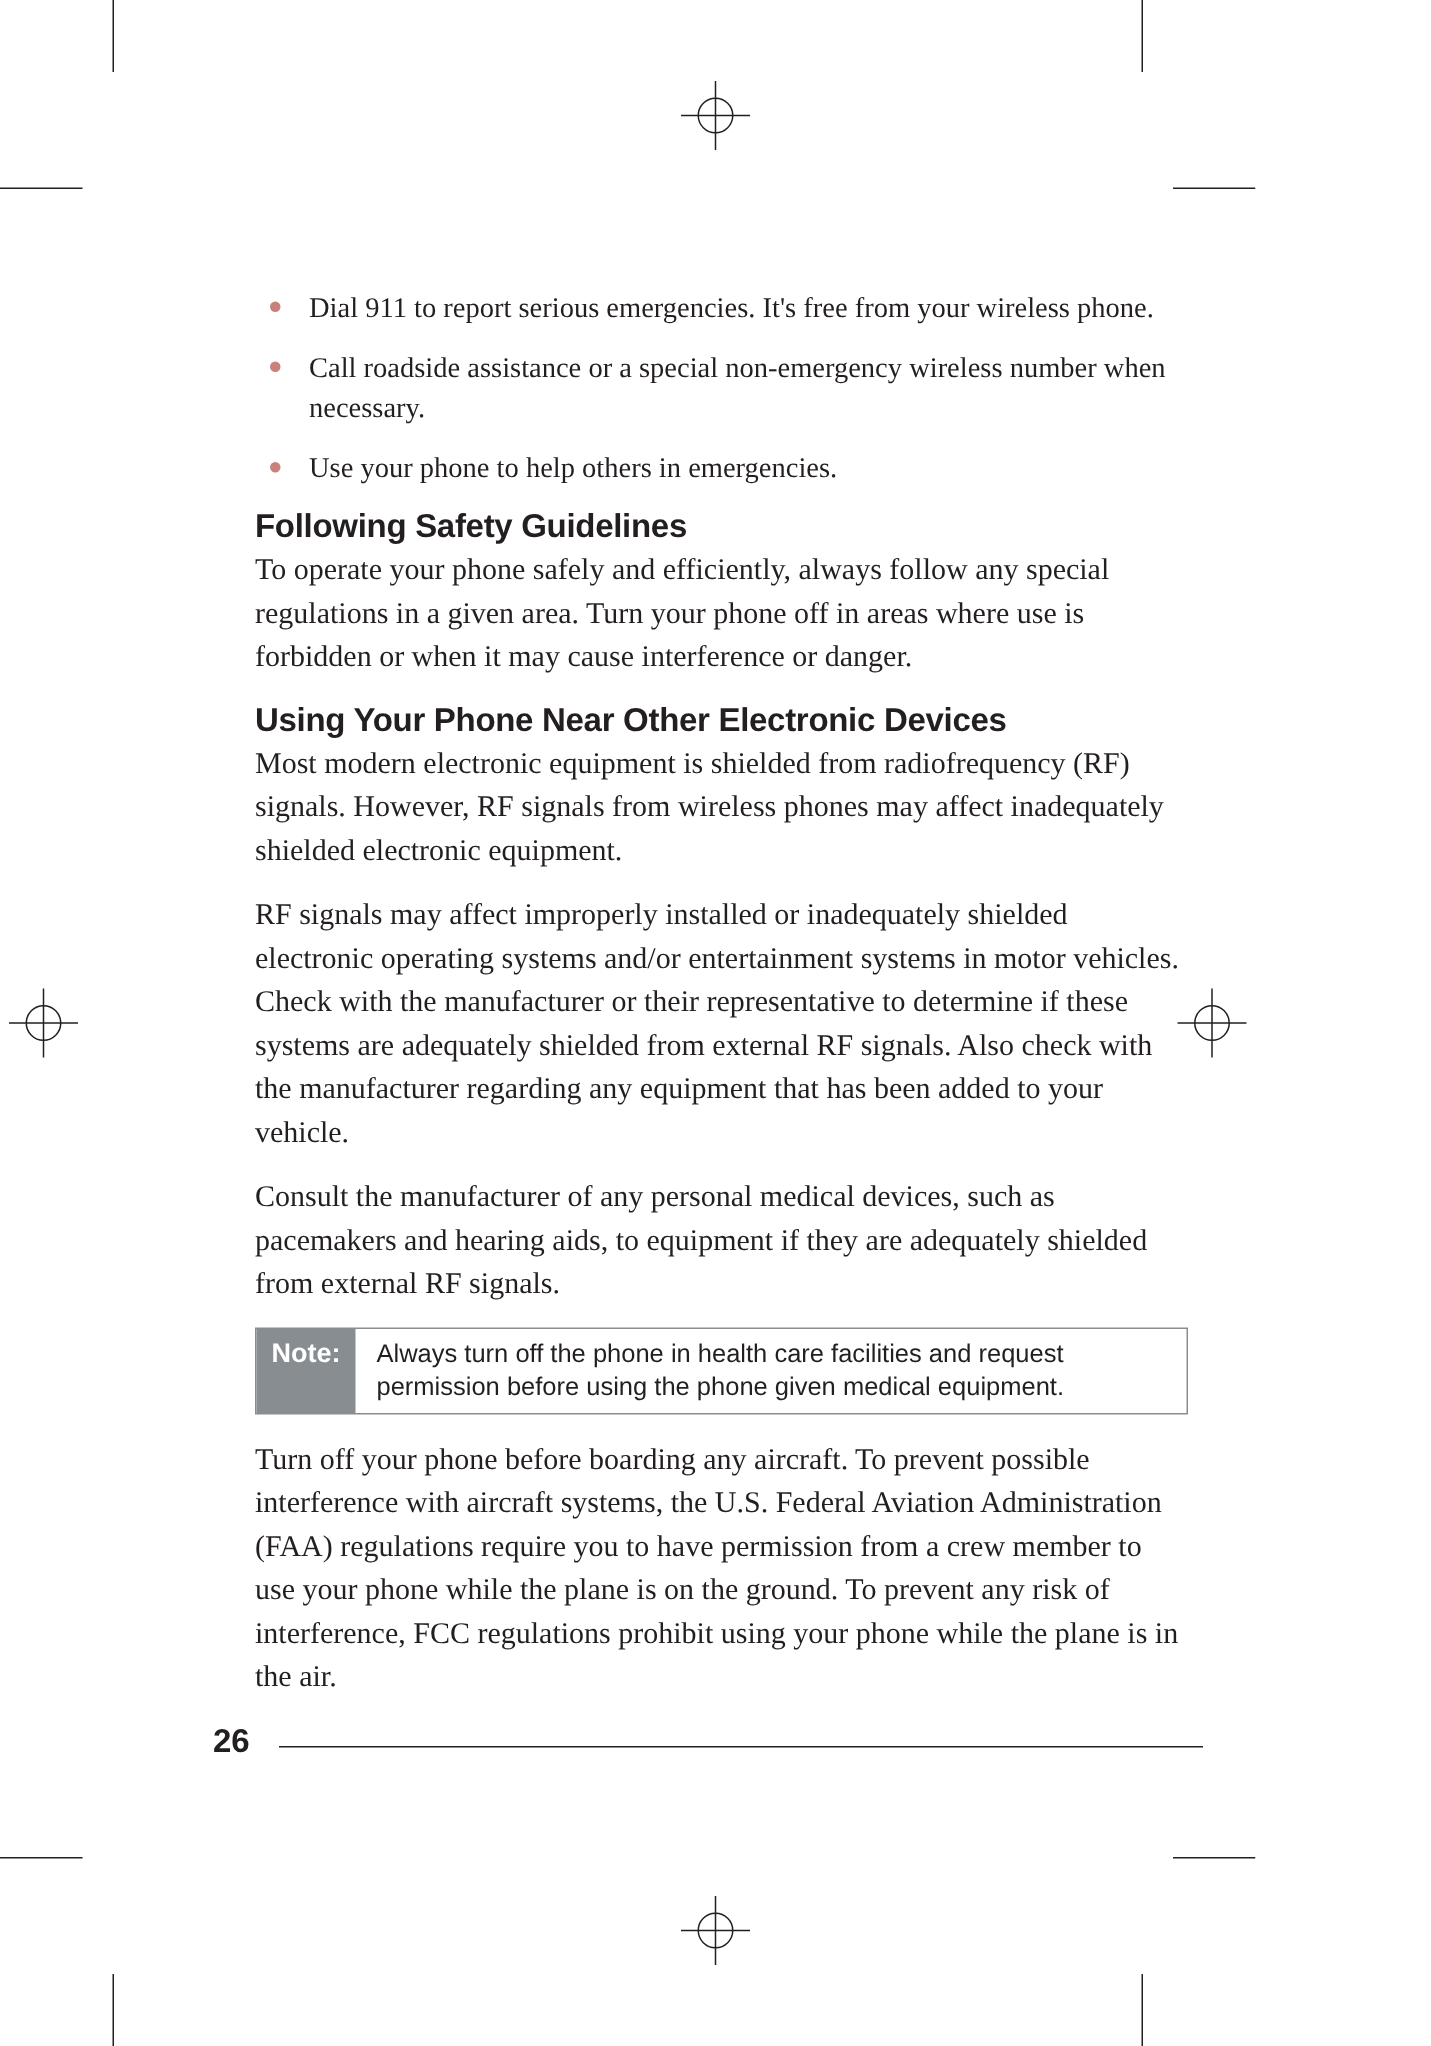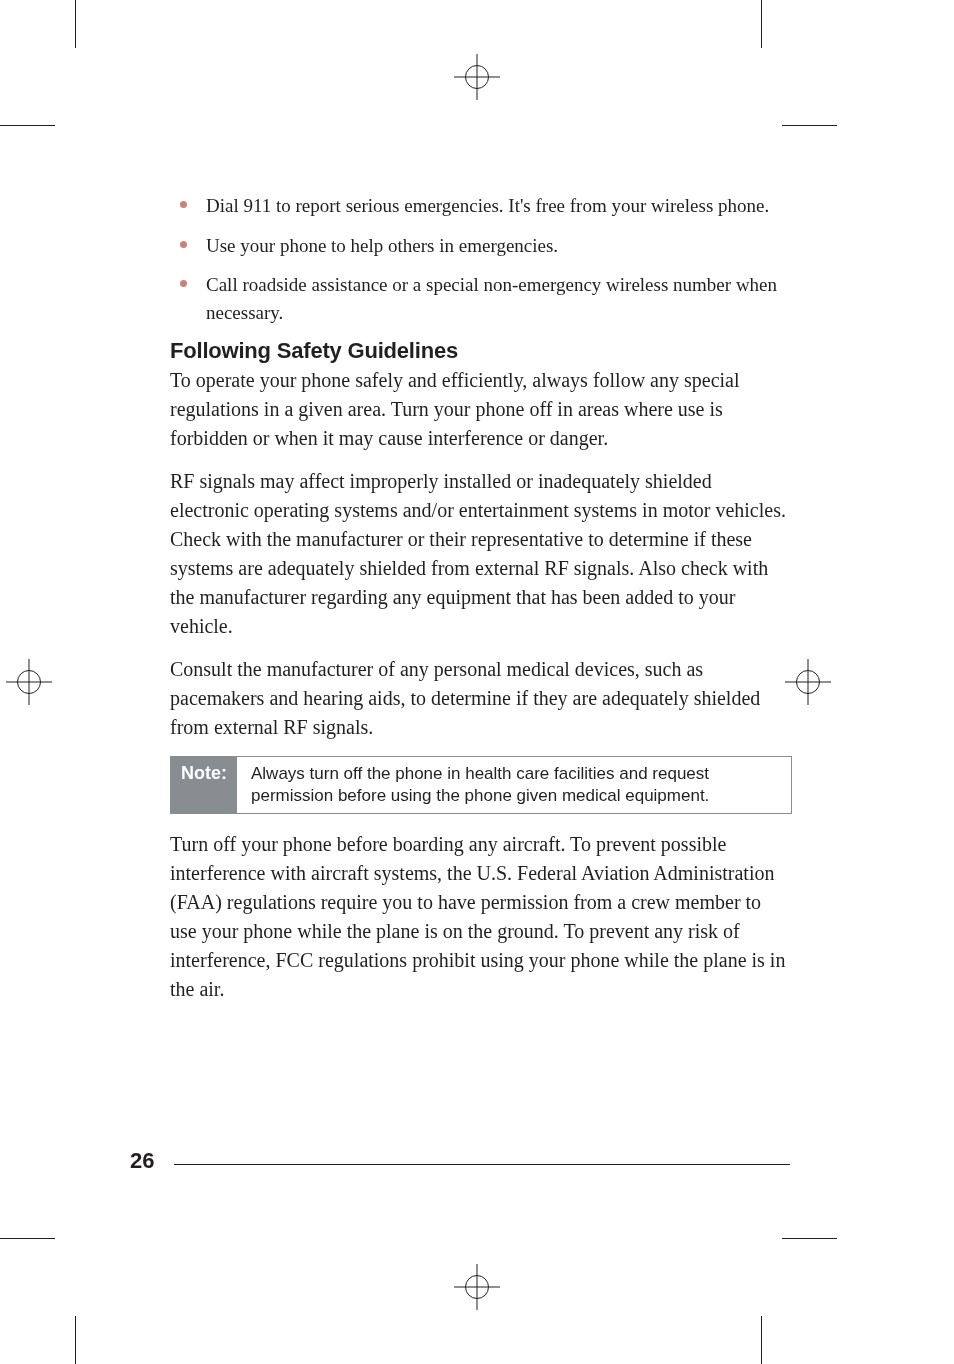--- a/index.html
+++ b/index.html
@@ -110,21 +110,21 @@
   .notebox .text {
     font-family: "Helvetica Neue Condensed", "Arial Narrow", Arial, sans-serif;
     font-size: 17px;
     line-height: 1.3;
     padding: 6px 10px 6px 14px;
     flex: 1;
   }
 
   .footer {
     position: absolute;
-    left: 130px;
+    left: 142px;
     bottom: 190px;
     width: 660px;
   }
   .footer .pnum {
     font-family: "Helvetica Neue Condensed", "Arial Narrow", Arial, sans-serif;
     font-weight: 800;
     font-size: 22px;
     color: #231f20;
   }
   .footer .rule {
@@ -169,29 +169,31 @@
   <div class="reg-target" style="right:6px; top:659px;">
     <div class="hline"></div>
       <div class="vline"></div>
       <div class="circle"></div>
   </div>
 
   <div class="content">
 
     <ul class="bullets">
       <li><span class="dot"></span><span>Dial 911 to report serious emergencies. It's free from your wireless phone.</span></li>
+      <li><span class="dot"></span><span>Call roadside assistance or a special non-emergency wireless number when necessary.</span></li>
       <li><span class="dot"></span><span>Use your phone to help others in emergencies.</span></li>
-      <li><span class="dot"></span><span>Call roadside assistance or a special non-emergency wireless number when necessary.</span></li>
     </ul>
 
     <h2 class="section">Following Safety Guidelines</h2>
     <p class="body">To operate your phone safely and efficiently, always follow any special regulations in a given area. Turn your phone off in areas where use is forbidden or when it may cause interference or danger.</p>
 
+    <h2 class="section">Using Your Phone Near Other Electronic Devices</h2>
+    <p class="body">Most modern electronic equipment is shielded from radiofrequency (RF) signals. However, RF signals from wireless phones may affect inadequately shielded electronic equipment.</p>
     <p class="body">RF signals may affect improperly installed or inadequately shielded electronic operating systems and/or entertainment systems in motor vehicles. Check with the manufacturer or their representative to determine if these systems are adequately shielded from external RF signals. Also check with the manufacturer regarding any equipment that has been added to your vehicle.</p>
-    <p class="body">Consult the manufacturer of any personal medical devices, such as pacemakers and hearing aids, to determine if they are adequately shielded from external RF signals.</p>
+    <p class="body">Consult the manufacturer of any personal medical devices, such as pacemakers and hearing aids, to equipment if they are adequately shielded from external RF signals.</p>
 
     <div class="notebox">
       <div class="label">Note:</div>
       <div class="text">Always turn off the phone in health care facilities and request permission before using the phone given medical equipment.</div>
     </div>
 
     <p class="body">Turn off your phone before boarding any aircraft. To prevent possible interference with aircraft systems, the U.S. Federal Aviation Administration (FAA) regulations require you to have permission from a crew member to use your phone while the plane is on the ground. To prevent any risk of interference, FCC regulations prohibit using your phone while the plane is in the air.</p>
 
 
   </div>

